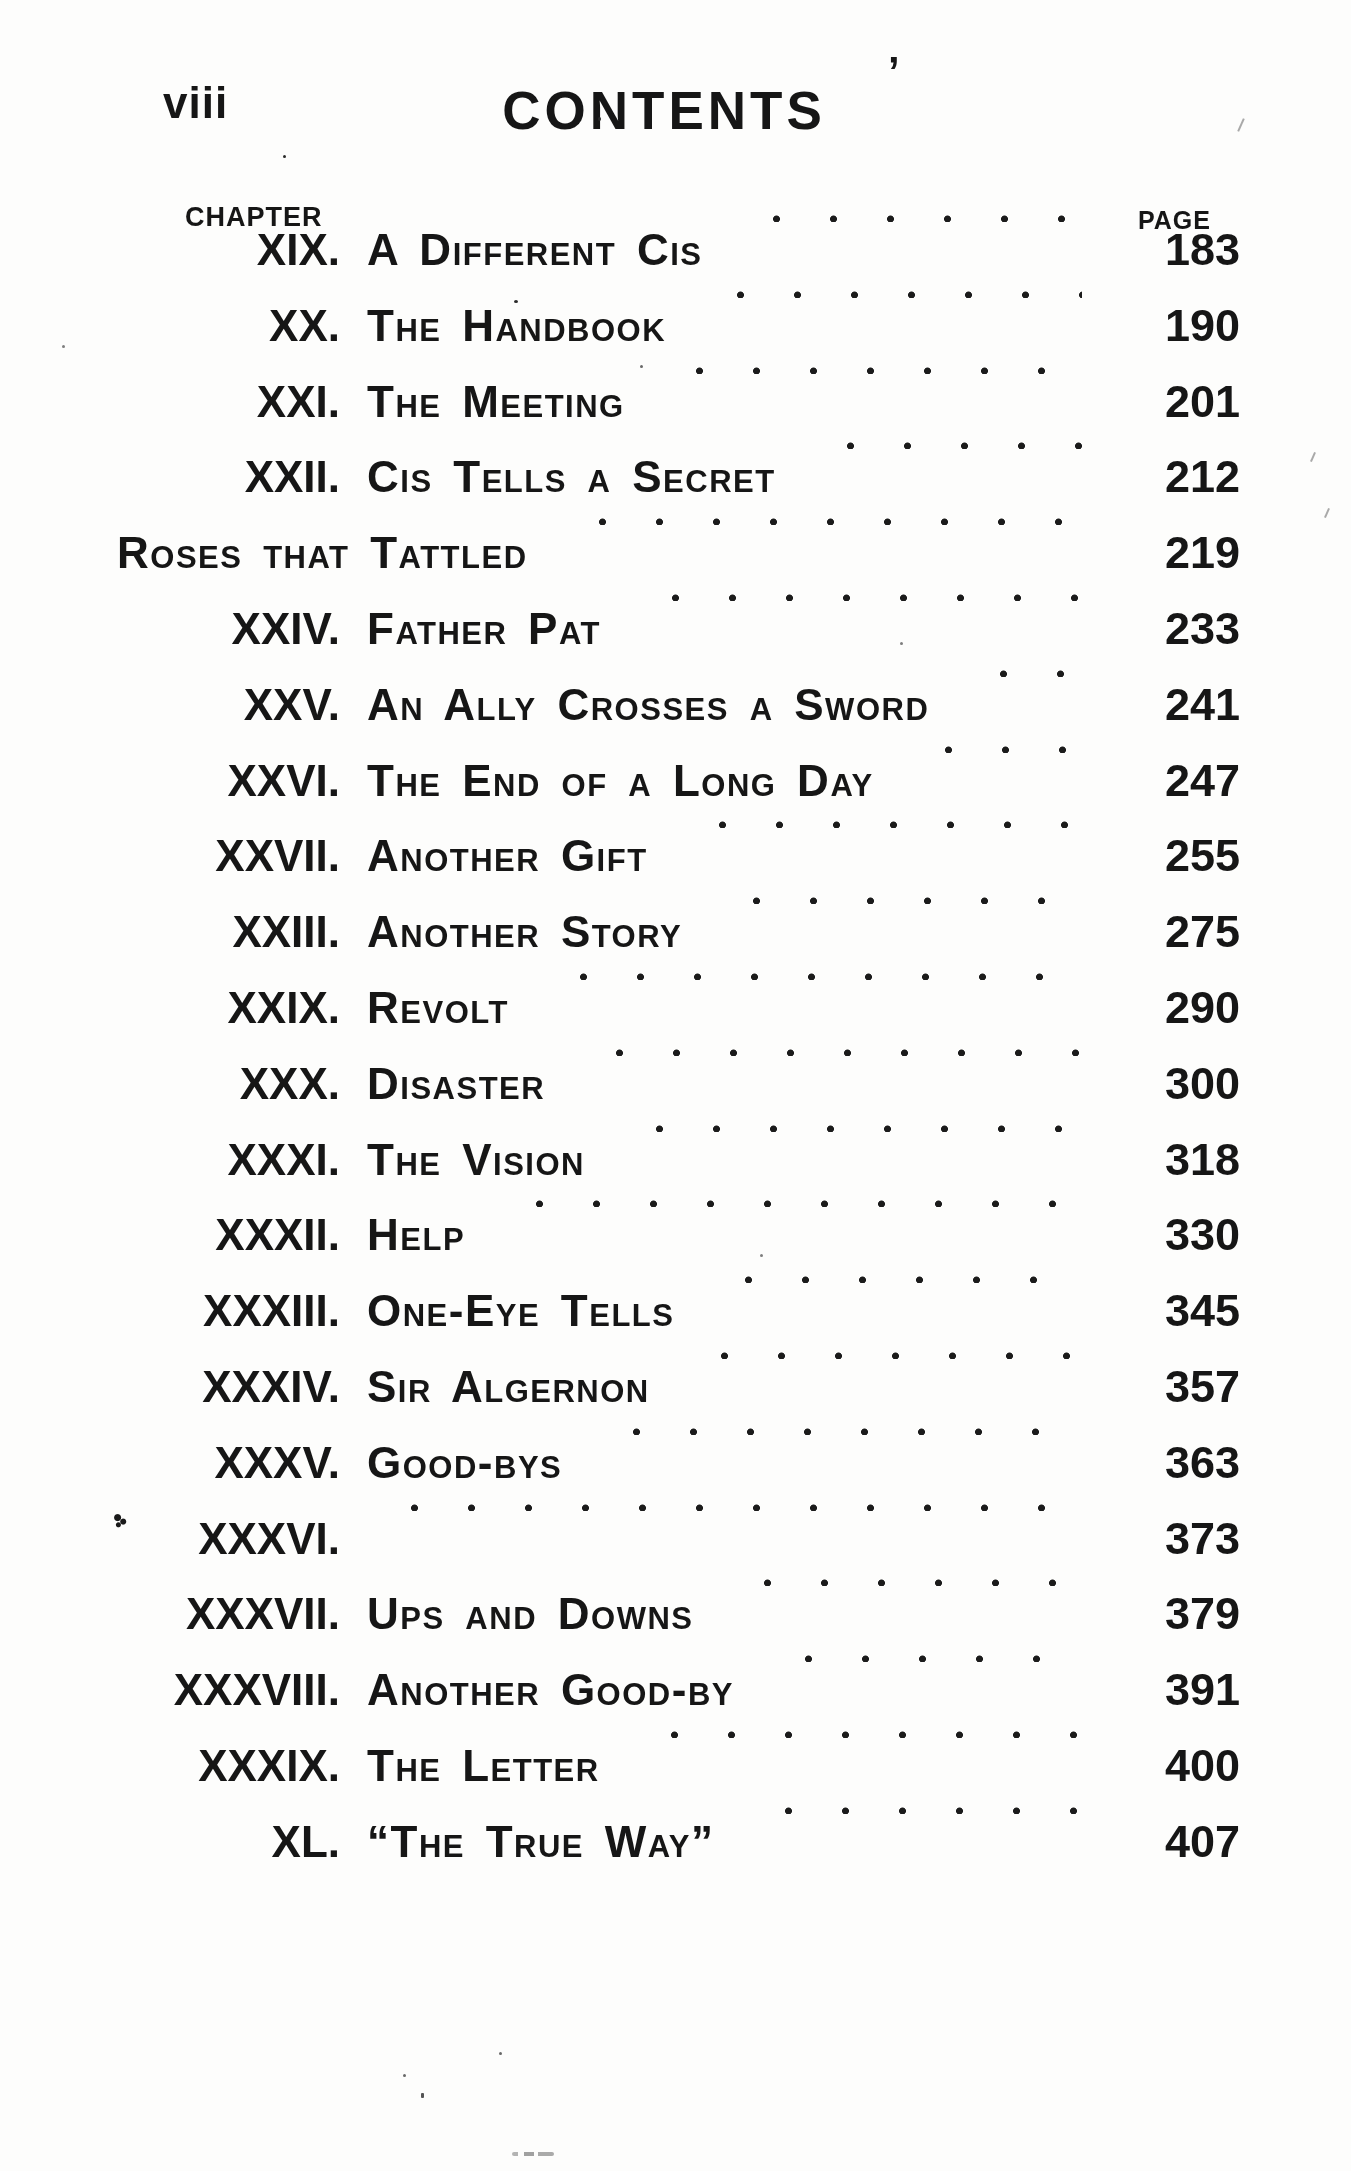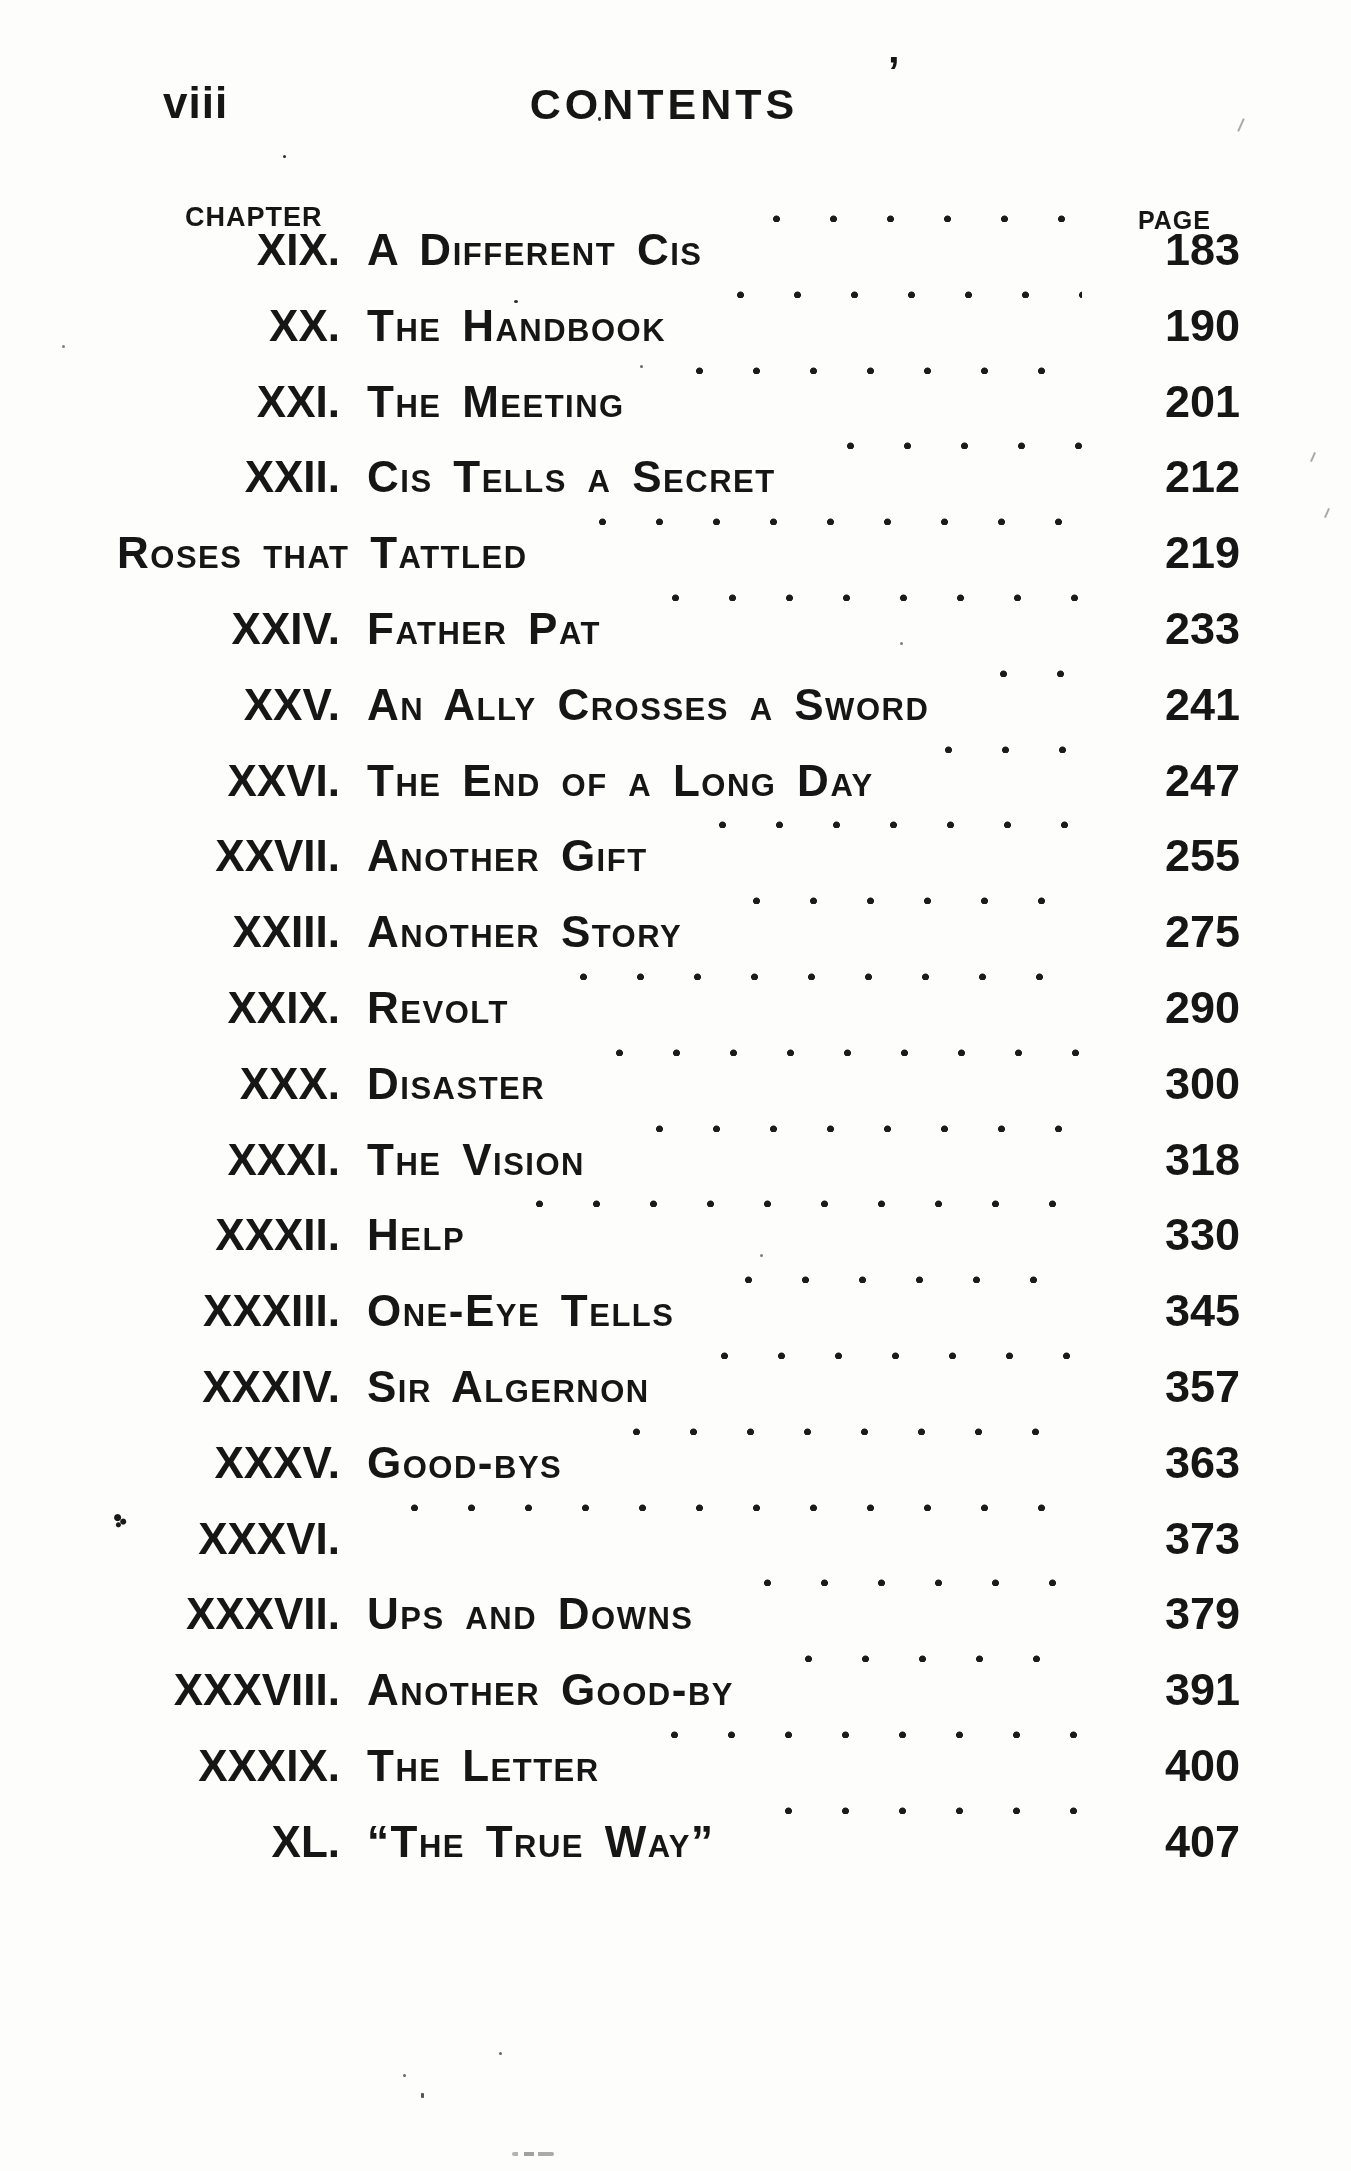--- a/index.html
+++ b/index.html
@@ -16,21 +16,21 @@
     color:var(--ink);
   }
   
   .folio{
     position:absolute;left:163px;top:78px;
     font-size:44px;font-weight:700;letter-spacing:1px;
   }
   .header-title{
     position:absolute;left:664px;top:80px;transform:translateX(-50%);
     margin:0;
-    font-size:43px;font-weight:700;letter-spacing:4px;
+    font-size:53px;font-weight:700;letter-spacing:4px;
     white-space:nowrap;
   }
   .ink-mark{
     position:absolute;left:888px;top:48px;
     font-size:42px;font-weight:700;
   }
   .chapter-label{
     position:absolute;left:185px;top:202px;
     font-size:27px;font-weight:700;letter-spacing:1px;
   }

